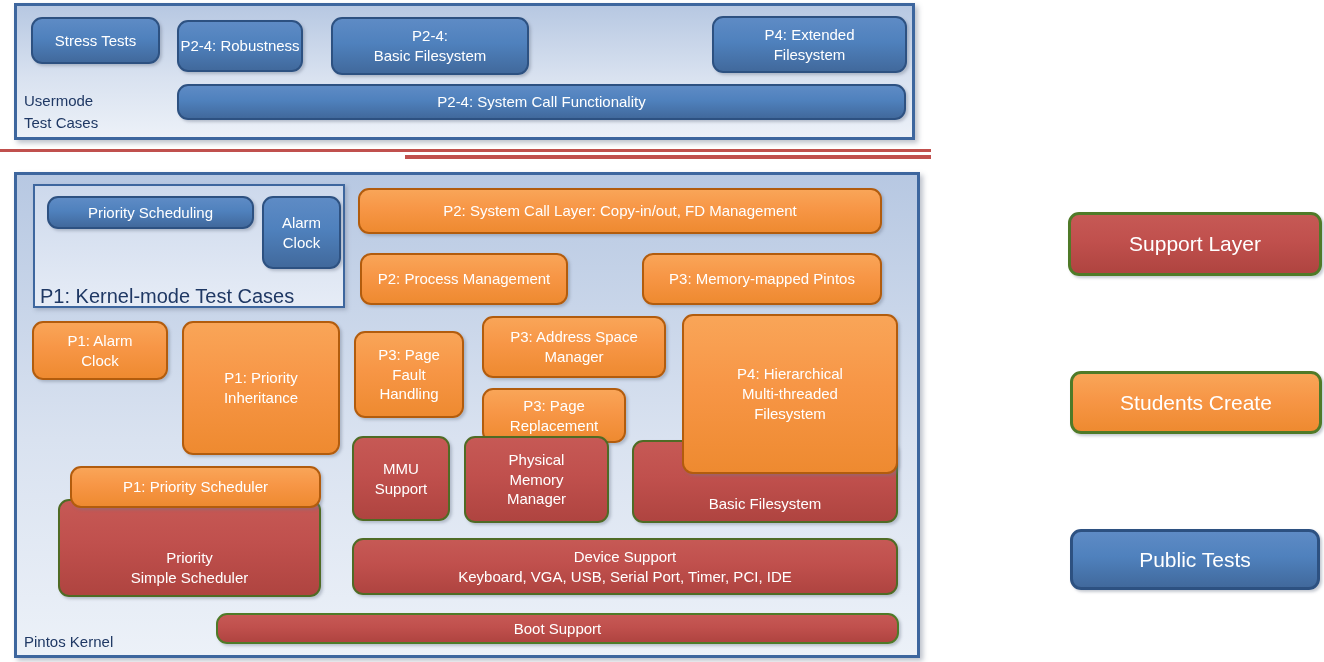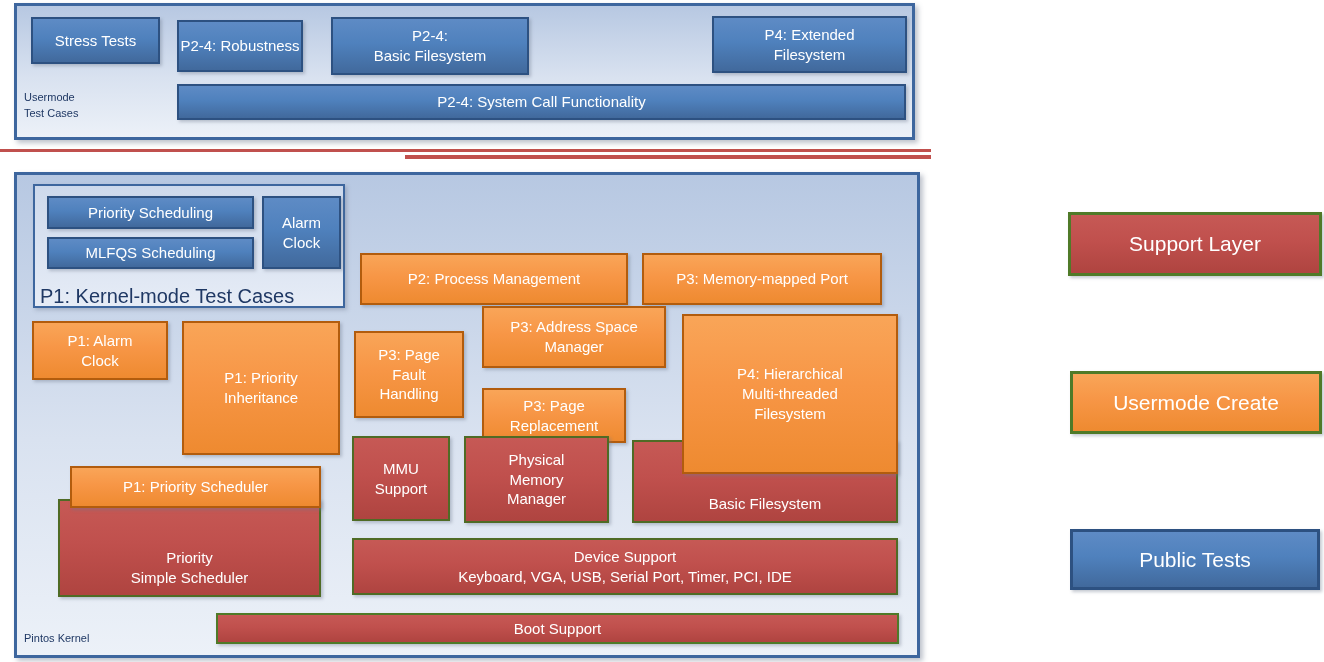--- a/index.html
+++ b/index.html
@@ -23,31 +23,32 @@
     padding-left:10px;
   }
 
   .box {
     position:absolute;
     display:flex; align-items:center; justify-content:center;
     text-align:center; color:#ffffff;
     white-space:pre-line;
     font-size:15px; line-height:1.32;
     box-shadow:2px 2px 3px rgba(110,120,140,.4);
+    border-radius:11px;
   }
   .blue   { background:linear-gradient(180deg,#5e8bc5 0%,#4f81bd 45%,#41699c 100%); border:2px solid #2d5181; }
   .orange { background:linear-gradient(180deg,#f9a558 0%,#f79646 45%,#ee8a30 100%); border:2px solid #b25c0d; }
   .red    { background:linear-gradient(180deg,#c65955 0%,#c0504d 45%,#af4440 100%); border:2px solid #4f6b25; }
   .gb     { border-color:#4f7a28; }
   .legend { font-size:21px; border-width:3px; }
   .bottom-text { align-items:flex-end; padding-bottom:7px; }
 
   .group-label {
     position:absolute; color:#1f3864;
-    font-size:11px; line-height:1.45; white-space:pre-line;
+    font-size:15px; line-height:1.45; white-space:pre-line;
   }
   .group-label-sm { font-size:20px; }
 
   .divider { position:absolute; background:#c0504d; }
   .d1 { left:0; top:149px; width:931px; height:3px; }
   .d2 { left:405px; top:155px; width:526px; height:4px; }
 </style>
 </head>
 <body>
 
@@ -65,37 +66,37 @@
 Test Cases</div>
   </div>
 
   <div class="divider d1"></div>
   <div class="divider d2"></div>
 
   <div class="container kernel">
 
     <div class="subbox">
       <div class="box blue" style="left:12px;top:10px;width:207px;height:33px">Priority Scheduling</div>
-      <div class="box blue" style="left:12px;top:51px;width:207px;height:32px">MLFQS Scheduling</div>
       <div class="box blue" style="left:227px;top:10px;width:79px;height:73px">Alarm
 Clock</div>
       <div class="group-label group-label-sm" style="left:5px;top:96px">P1: Kernel-mode Test Cases</div>
     </div>
 
-    <div class="box orange" style="left:343px;top:78px;width:268px;height:52px">P2: Process Management</div>
-    <div class="box orange" style="left:625px;top:78px;width:240px;height:52px">P3: Memory-mapped Port</div>
+    <div class="box orange" style="left:341px;top:13px;width:524px;height:46px">P2: System Call Layer: Copy-in/out, FD Management</div>
+    <div class="box orange" style="left:343px;top:78px;width:208px;height:52px">P2: Process Management</div>
+    <div class="box orange" style="left:625px;top:78px;width:240px;height:52px">P3: Memory-mapped Pintos</div>
 
     <div class="box orange" style="left:15px;top:146px;width:136px;height:59px">P1: Alarm
 Clock</div>
     <div class="box orange" style="left:165px;top:146px;width:158px;height:134px">P1: Priority
 Inheritance</div>
     <div class="box orange" style="left:337px;top:156px;width:110px;height:87px">P3: Page
 Fault
 Handling</div>
-    <div class="box orange" style="left:465px;top:131px;width:184px;height:62px">P3: Address Space
+    <div class="box orange" style="left:465px;top:141px;width:184px;height:62px">P3: Address Space
 Manager</div>
     <div class="box orange" style="left:465px;top:213px;width:144px;height:55px">P3: Page
 Replacement</div>
 
     <div class="box red bottom-text" style="left:615px;top:265px;width:266px;height:83px">Basic Filesystem</div>
     <div class="box orange" style="left:665px;top:139px;width:216px;height:160px">P4: Hierarchical
 Multi-threaded
 Filesystem</div>
 
     <div class="box red" style="left:335px;top:261px;width:98px;height:85px">MMU
@@ -109,16 +110,16 @@
     <div class="box orange" style="left:53px;top:291px;width:251px;height:42px">P1: Priority Scheduler</div>
 
     <div class="box red" style="left:335px;top:363px;width:546px;height:57px">Device Support
 Keyboard, VGA, USB, Serial Port, Timer, PCI, IDE</div>
     <div class="box red gb" style="left:199px;top:438px;width:683px;height:31px">Boot Support</div>
 
     <div class="group-label" style="left:7px;top:456px">Pintos Kernel</div>
   </div>
 
   <div class="box red legend gb" style="left:1068px;top:212px;width:254px;height:64px">Support Layer</div>
-  <div class="box orange legend gb" style="left:1070px;top:371px;width:252px;height:63px">Usermode Create</div>
+  <div class="box orange legend gb" style="left:1070px;top:371px;width:252px;height:63px">Students Create</div>
   <div class="box blue legend" style="left:1070px;top:529px;width:250px;height:61px">Public Tests</div>
 
 </div>
 
 </body></html>

